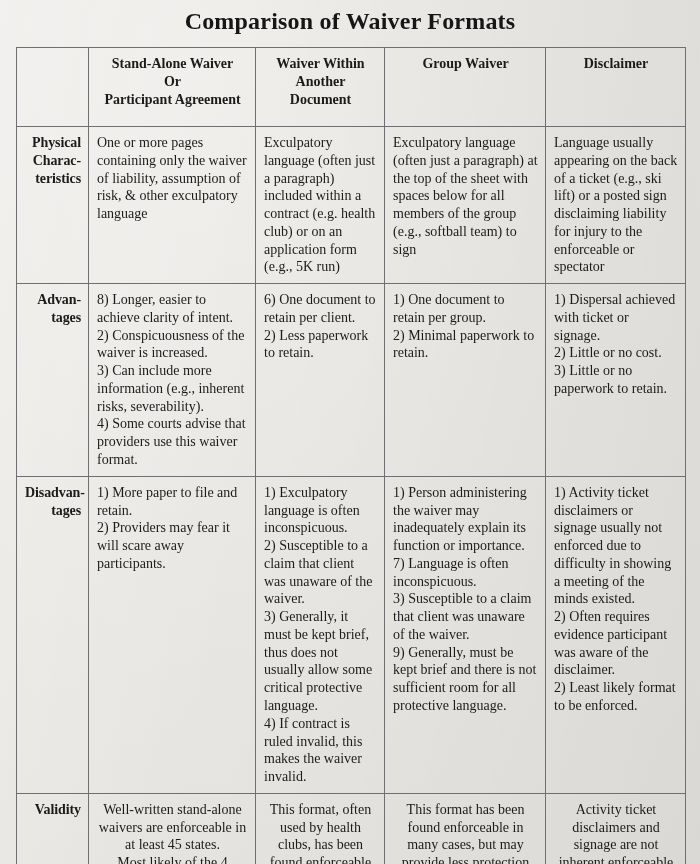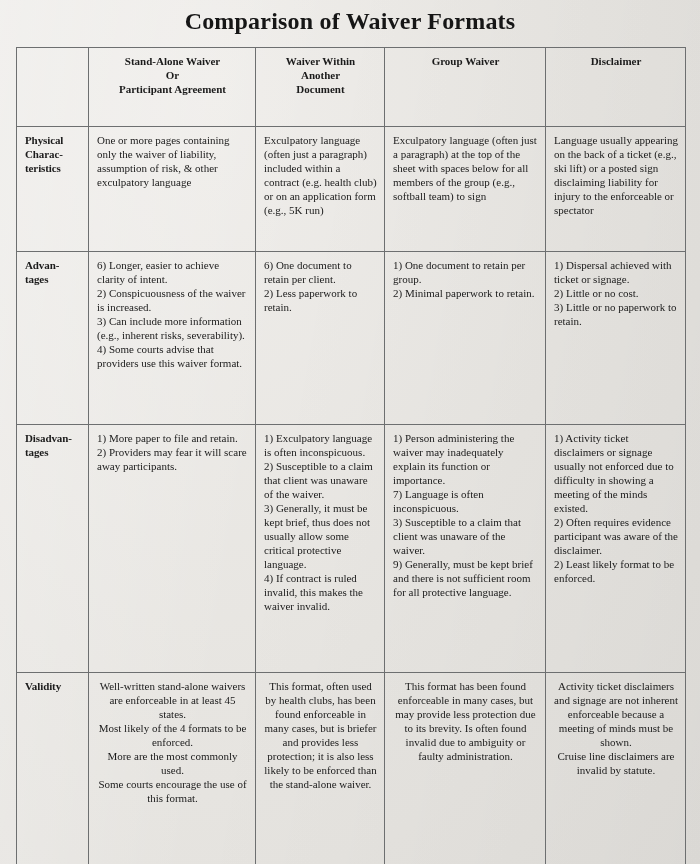--- a/index.html
+++ b/index.html
@@ -52,21 +52,21 @@
     top: 47px;
     left: 16px;
     width: 669px;
     border-collapse: collapse;
     table-layout: fixed;
   }
   table.compare td, table.compare th {
     border: 1px solid #6d6f70;
     vertical-align: top;
     padding: 7px 7px 7px 8px;
-    font-size: 11px;
+    font-size: 14px;
     line-height: 1.27;
     color: #1b1b1b;
     background: transparent;
   }
   col.c0 { width: 72px; }
   col.c1 { width: 167px; }
   col.c2 { width: 129px; }
   col.c3 { width: 161px; }
   col.c4 { width: 140px; }
 
@@ -76,21 +76,21 @@
     font-size: 13.6px;
     height: 64px;
     vertical-align: top;
     padding-top: 9px;
     line-height: 1.33;
   }
   thead th.blank { border-top: 1px solid #6d6f70; }
 
   td.rowhead {
     font-weight: bold;
-    text-align: left;
+    text-align: right;
     font-size: 13.4px;
     padding-top: 8px;
     line-height: 1.3;
     letter-spacing: -0.1px;
     margin-top: 37px;
   }
   .cell-lines > div { margin: 0; }
 
   
   td.validity-cell {
@@ -191,21 +191,21 @@
 
       <tr class="r2">
         <td class="rowhead">
             <div class="cell-lines">
               <div class="para">Advan-</div>
               <div class="para">tages</div>
             </div>
           </td>
         <td>
             <div class="cell-lines">
-              <div class="para">6) Longer, easier to achieve clarity of intent.</div>
+              <div class="para">8) Longer, easier to achieve clarity of intent.</div>
               <div class="para">2) Conspicuousness of the waiver is increased.</div>
               <div class="para">3) Can include more information (e.g., inherent risks, severability).</div>
               <div class="para">4) Some courts advise that providers use this waiver format.</div>
             </div>
           </td>
         <td>
             <div class="cell-lines">
               <div class="para">6) One document to retain per client.</div>
               <div class="para">2) Less paperwork to retain.</div>
             </div>

